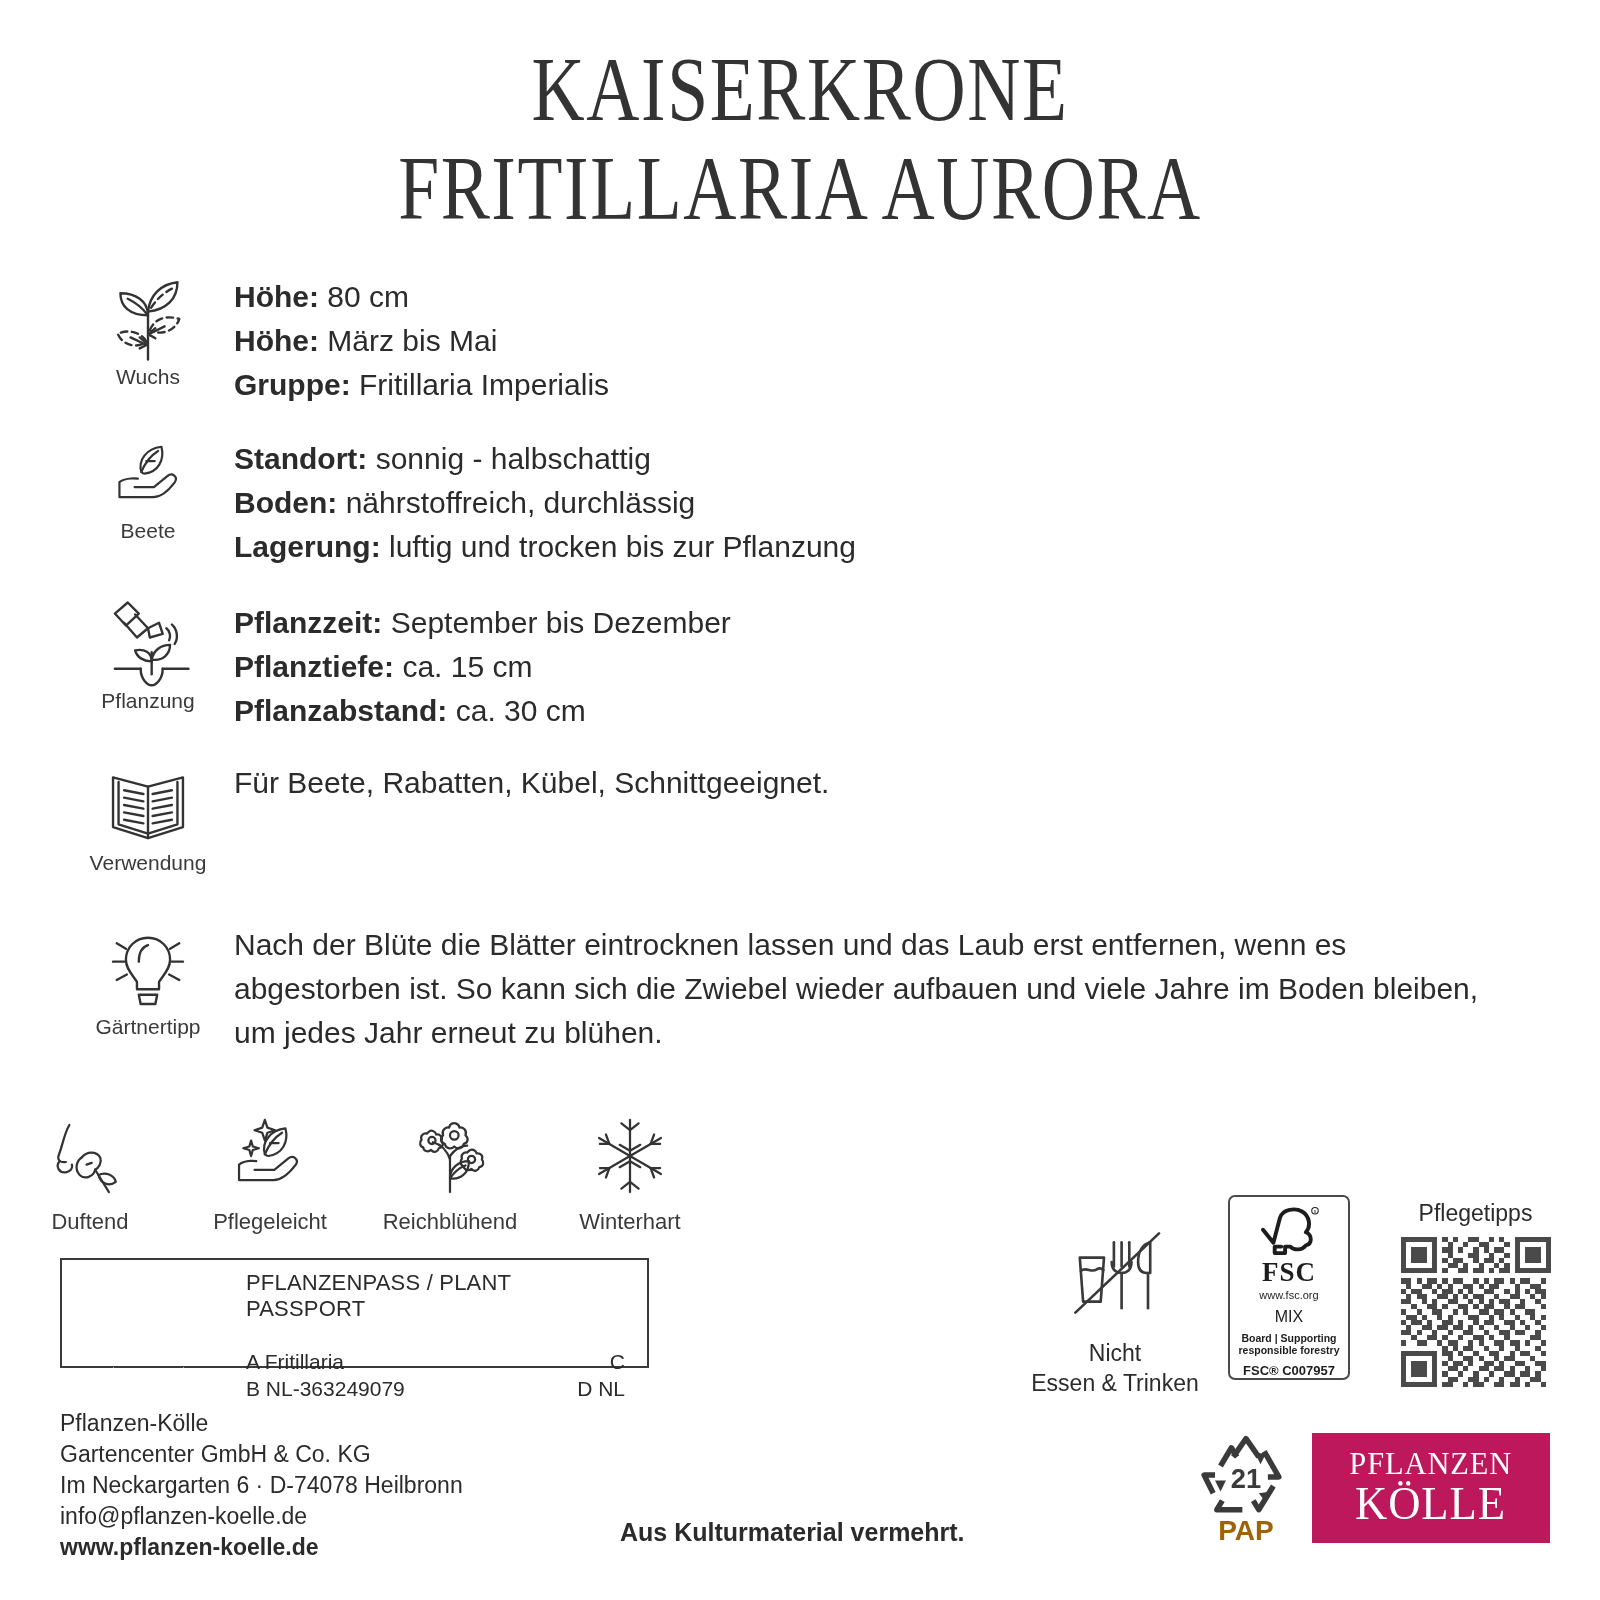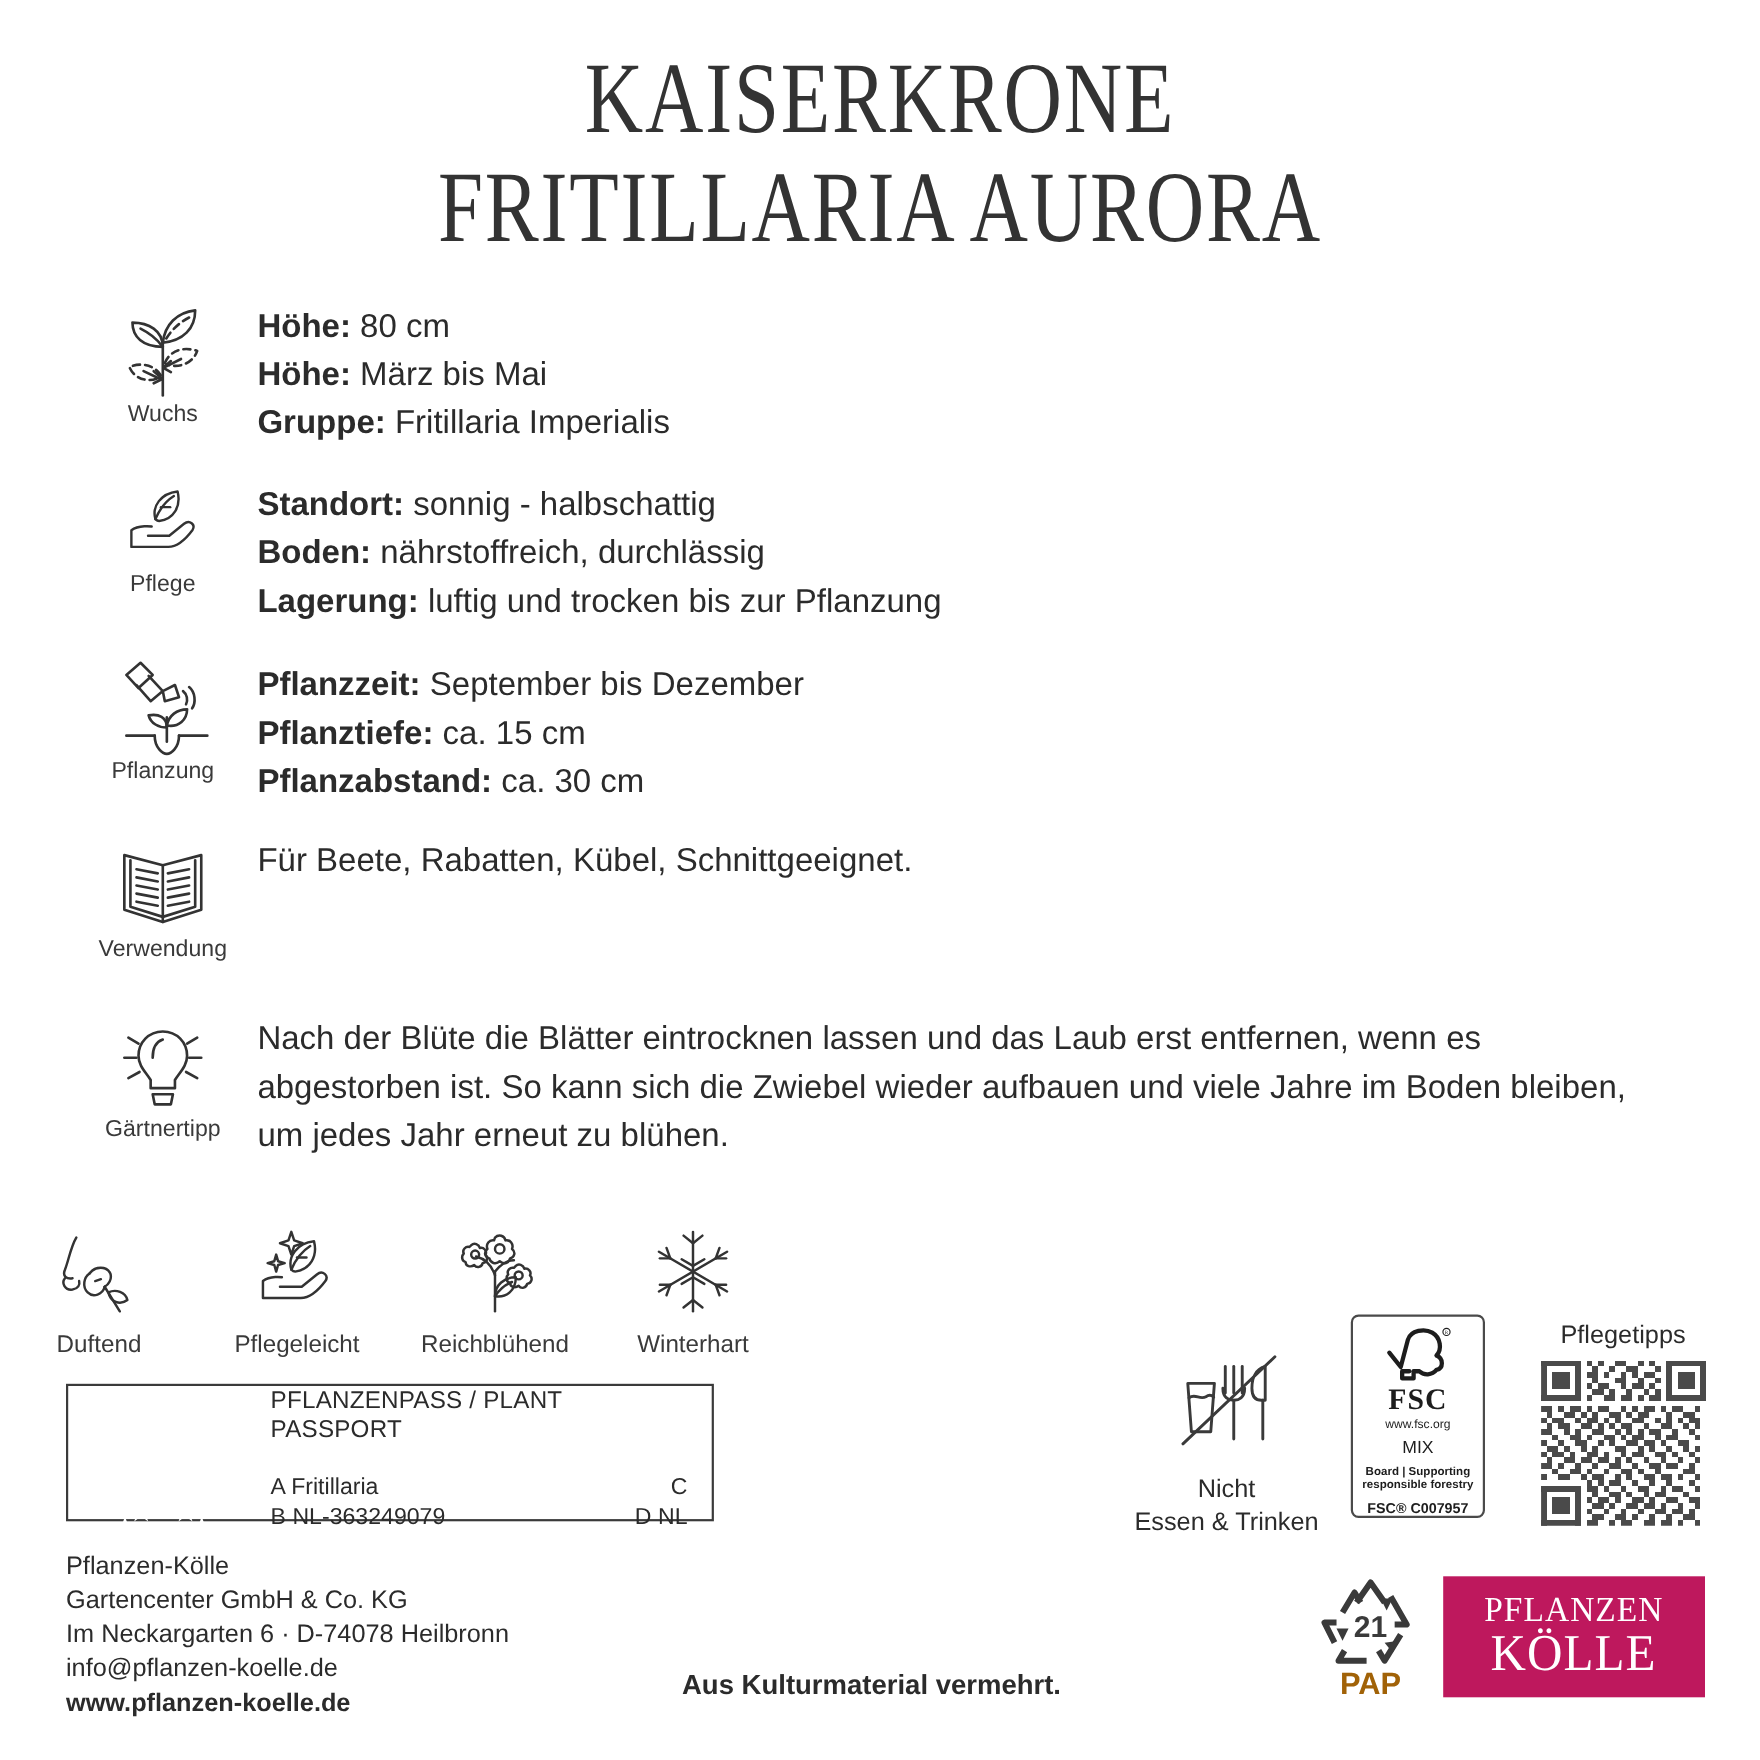--- a/index.html
+++ b/index.html
@@ -99,24 +99,24 @@
     white-space: nowrap;
   }
 
   
   .bottom { position: absolute; left: 0; top: 1190px; width: 1600px; height: 410px; }
 
   
   .passport {
     position: absolute;
     left: 60px; top: 68px;
-    width: 589px; height: 125px;
+    width: 589px; height: 110px;
     border: 2px solid #3a3a3a;
     display: flex;
-    align-items: center;
+    align-items: flex-start;
   }
   .eu-flag {
     width: 155px;
     background: #3a3a3a;
     margin: 9px 0 9px 9px;
     position: relative;
   }
   .eu-stars { position: absolute; inset: 0; }
   .pp-body { flex: 1; padding: 10px 16px 0 20px; position: relative; }
   .pp-title { font-size: 22px; color: #2b2b2b; letter-spacing: 0.2px; }
@@ -277,21 +277,21 @@
     </div>
 
     <div class="section sec-pflege">
       <div class="icon-col">
         <svg class="icon-art-sm" viewBox="0 0 100 100" fill="none" stroke="#333" stroke-width="2.6" stroke-linecap="round" stroke-linejoin="round">
           <path d="M42 44 C38 30 48 16 66 14 C70 30 62 44 46 46 C44 46 43 45 42 44 Z"></path>
           <path d="M62 19 C54 24 47 32 42 44"></path>
           <path d="M48 31 L58 31"></path>
           <path d="M38 52 C38 52 24 50 16 56 L16 74 L56 74 C66 74 76 64 82 56 C86 50 79 44 73 49 L57 62 L34 62"></path>
         </svg>
-        <div class="icon-caption">Pflege</div>
+        <div class="icon-caption">Beete</div>
       </div>
       <div class="text-col">
         <div class="line">
           <b>Standort:</b>
           <span>sonnig - halbschattig</span>
         </div>
         <div class="line">
           <b>Boden:</b>
           <span>nährstoffreich, durchlässig</span>
         </div>

